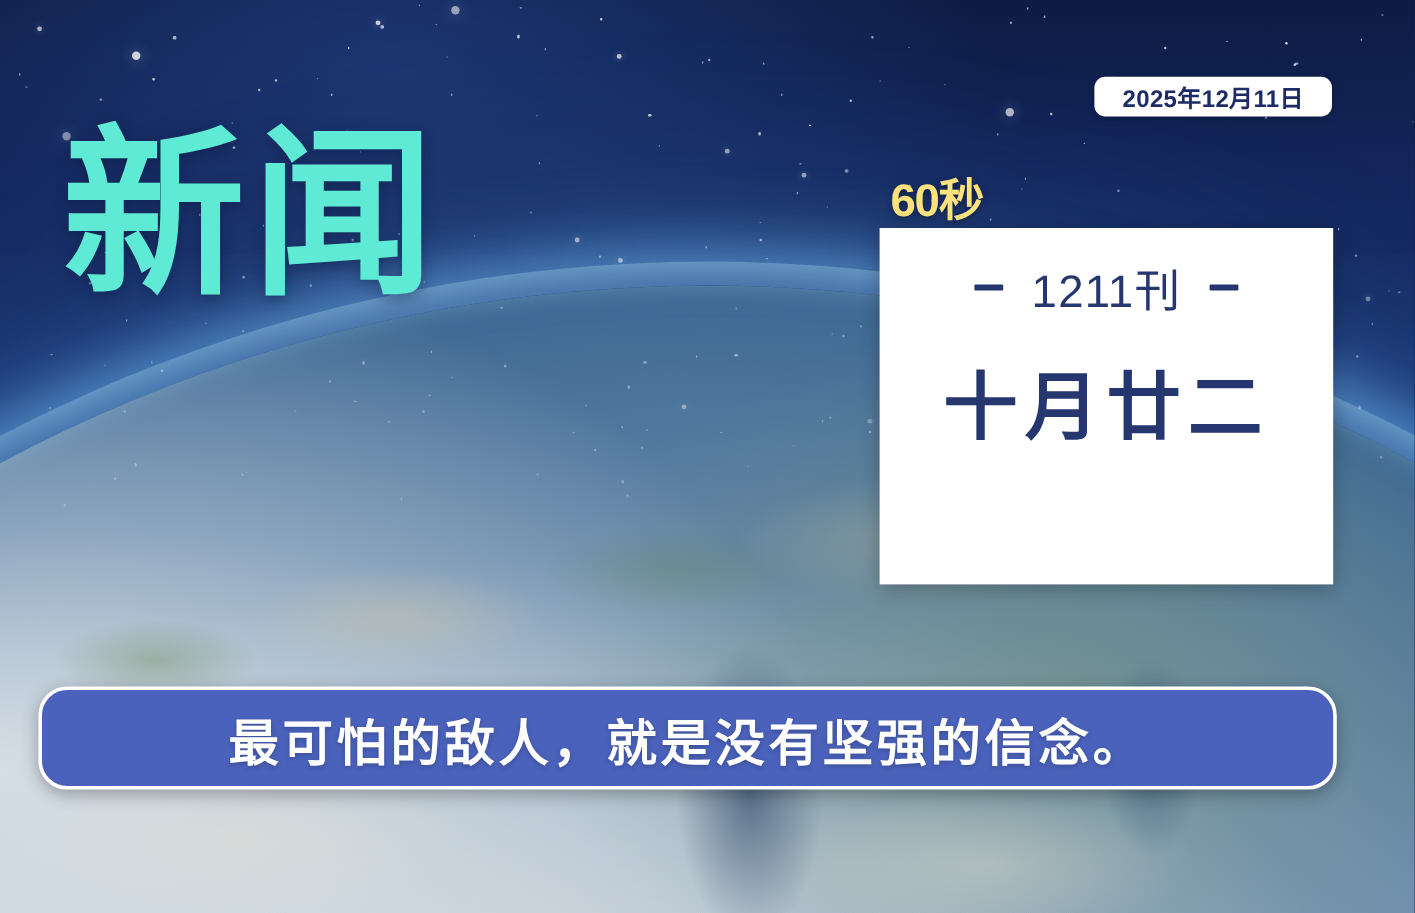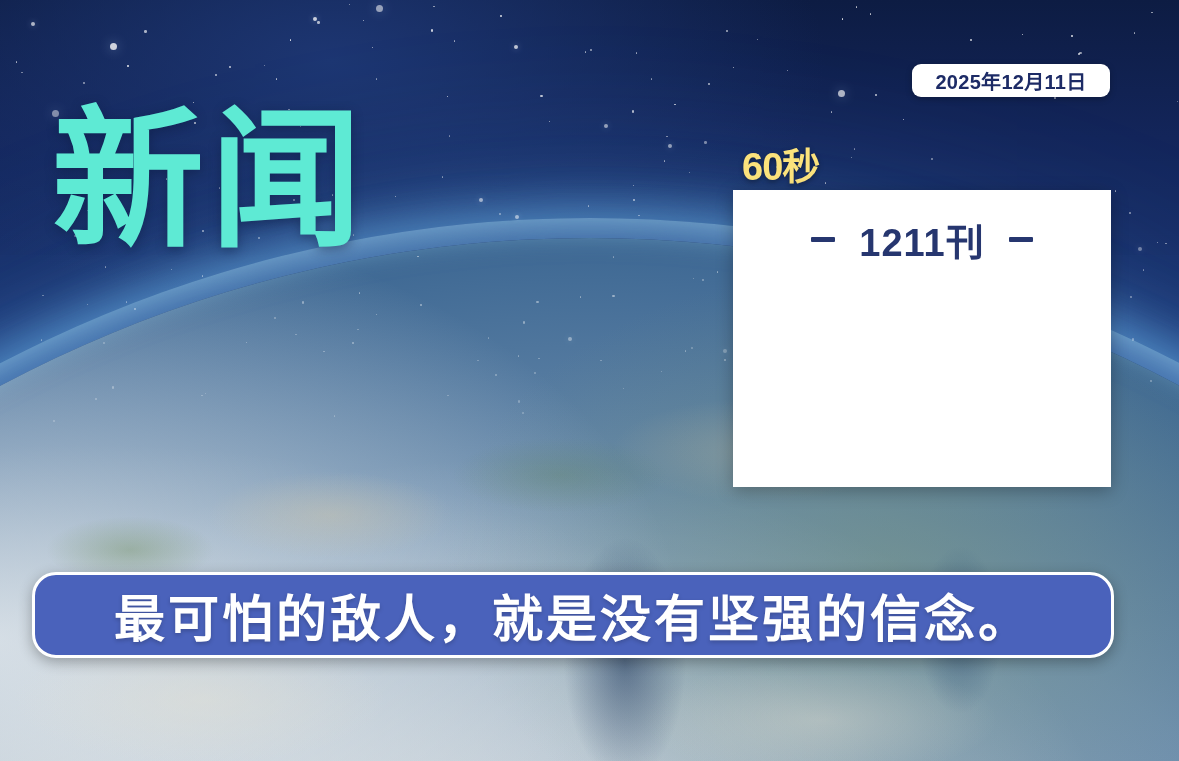--- a/index.html
+++ b/index.html
@@ -192,21 +192,21 @@
   }
   .issue-dash {
     display: inline-block;
     width: 24px;
     height: 5px;
     background: #26366f;
     border-radius: 1px;
   }
   .issue-text {
     font-size: 38px;
-    font-weight: 700;
+    font-weight: 400;
     letter-spacing: 1px;
     color: #26366f;
     text-align: right;
   }
   .weekday {
     margin-top: 20px;
     font-size: 56px;
     font-weight: 700;
     letter-spacing: 5px;
     color: #26366f;
@@ -230,21 +230,21 @@
     background: #4a62bb;
     border: 3px solid #ffffff;
     border-radius: 24px;
     display: flex;
     align-items: center;
     justify-content: center;
     box-shadow: 0 4px 14px rgba(0,0,0,0.30);
   }
   .quote-text {
     color: #ffffff;
-    font-size: 51px;
+    font-size: 42px;
     font-weight: 700;
     letter-spacing: 3px;
     white-space: nowrap;
     text-shadow: 0 2px 4px rgba(0,0,0,0.20);
   }
 </style>
 </head>
 <body>
 
 <div id="poster">
@@ -456,19 +456,20 @@
   <div class="tagline">
     <span class="tagline-60">60秒</span>
   </div>
 
   <div class="info-card">
     <div class="issue-row">
       <span class="issue-dash"></span>
       <span class="issue-text">1211刊</span>
       <span class="issue-dash"></span>
     </div>
+    <div class="lunar">十月廿二</div>
   </div>
 
   <div class="quote-bar">
     <span class="quote-text">最可怕的敌人，就是没有坚强的信念。</span>
   </div>
 
 </div>
 
 </body></html>

